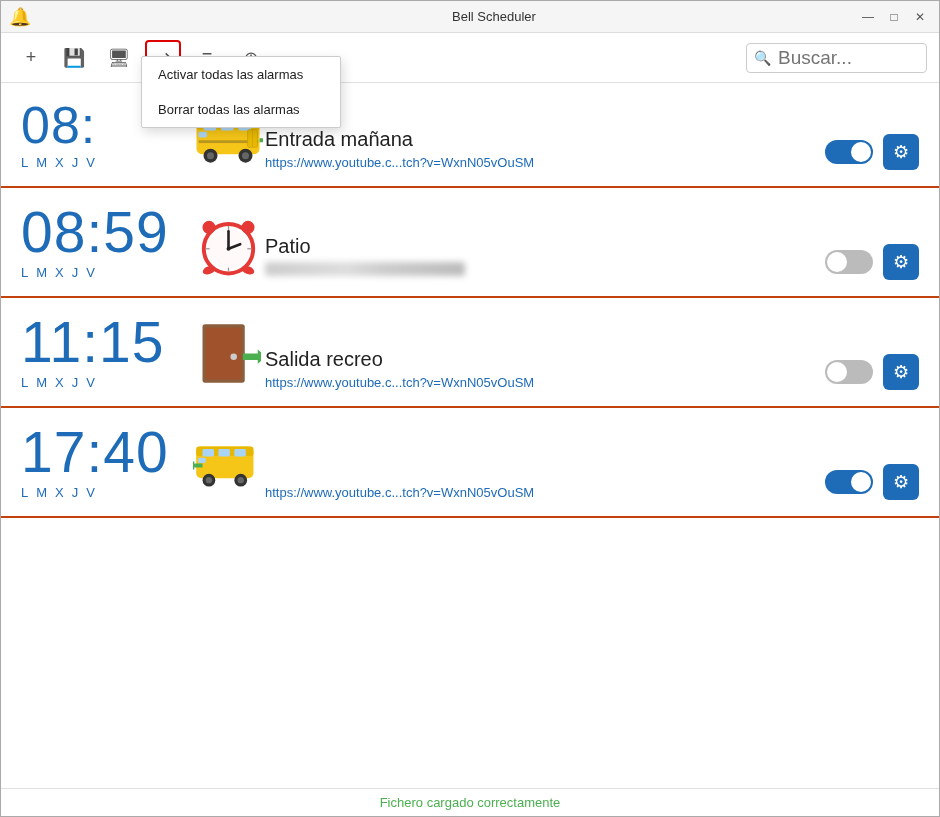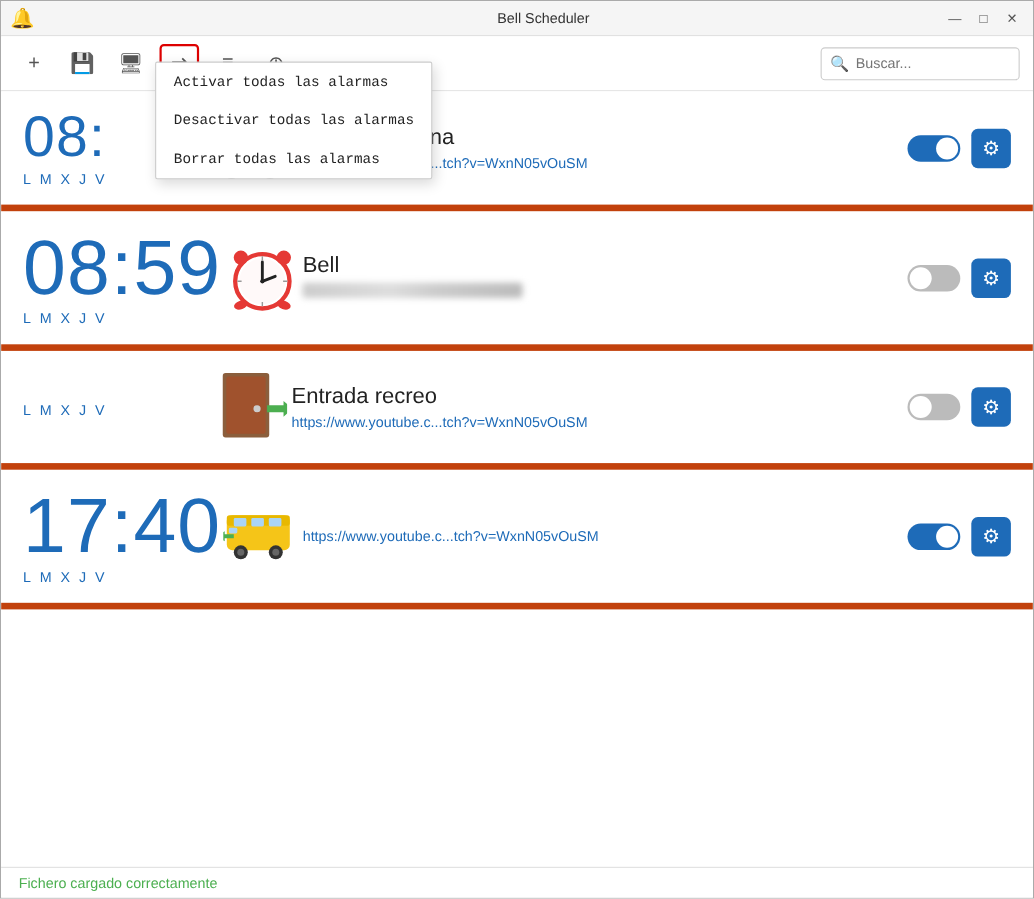--- a/index.html
+++ b/index.html
@@ -98,45 +98,45 @@
       border: 1px solid #ccc;
       border-radius: 4px;
       padding: 4px 8px;
       gap: 6px;
       background: #fff;
       height: 30px;
     }
     .search-box input {
       border: none;
       outline: none;
-      font-size: 13px;
+      font-size: 19px;
       width: 140px;
       color: #333;
       background: transparent;
     }
     .content-area {
       flex: 1;
       overflow-y: auto;
       background: #fff;
       padding: 0;
     }
     .alarm-row {
       display: flex;
-      align-items: center;
-      border-bottom: 6px solid #c2410c;
+      align-items: flex-end;
+      border-bottom: 2px solid #c2410c;
       padding: 16px 20px;
       gap: 2px;
       position: relative;
       min-height: 100px;
     }
     .alarm-time-section {
       min-width: 170px;
     }
     .alarm-time {
-      font-size: 70px;
+      font-size: 57px;
       font-weight: 400;
       color: #1e6bb8;
       line-height: 1;
       letter-spacing: 1px;
     }
     .alarm-days {
       display: flex;
       gap: 8px;
       margin-top: 4px;
     }
@@ -201,37 +201,36 @@
       cursor: pointer;
       display: flex;
       align-items: center;
       justify-content: center;
       color: #fff;
       font-size: 18px;
     }
     .status-bar {
       border-top: 1px solid #e0e0e0;
       padding: 6px 16px;
-      text-align: left;
+      text-align: center;
       font-size: 13px;
       color: #4caf50;
       background: #fff;
     }
     
     .dropdown-menu {
       position: absolute;
       top: 55px;
       left: 140px;
       background: #fff;
       border: 1px solid #ccc;
       border-radius: 2px;
       box-shadow: 2px 4px 12px rgba(0,0,0,0.15);
       z-index: 100;
       min-width: 200px;
-      font-family: Liberation Mono, monospace;
     }
     .dropdown-item {
       padding: 10px 16px;
       font-size: 13px;
       color: #222;
       cursor: pointer;
       white-space: nowrap;
     }
     
     .blurred-url {
@@ -272,21 +271,20 @@
     <button class="toolbar-btn">⊕</button>
     <div class="toolbar-spacer"></div>
     <div class="search-box">
       <span style="color:#999;font-size:14px;">🔍</span>
       <input type="text" placeholder="Buscar..." style="">
     </div>
   </div>
 
   <div class="dropdown-menu">
     <div class="dropdown-item">Activar todas las alarmas</div>
-    <div class="dropdown-item">Desactivar todas las alarmas</div>
     <div class="dropdown-item">Borrar todas las alarmas</div>
   </div>
 
   <div class="content-area">
 
     <div class="alarm-row">
       <div class="alarm-time-section">
         <div class="alarm-time" style="font-size:52px;">08:</div>
         <div class="alarm-days">
           <span class="alarm-day">L</span>
@@ -364,35 +362,36 @@
           <line x1="50" y1="55" x2="68" y2="48" stroke="#222" stroke-width="4" stroke-linecap="round"></line>
           <circle cx="50" cy="55" r="3" fill="#222"></circle>
 
           <line x1="50" y1="20" x2="50" y2="26" stroke="#999" stroke-width="2"></line>
           <line x1="50" y1="84" x2="50" y2="90" stroke="#999" stroke-width="2"></line>
           <line x1="15" y1="55" x2="21" y2="55" stroke="#999" stroke-width="2"></line>
           <line x1="79" y1="55" x2="85" y2="55" stroke="#999" stroke-width="2"></line>
         </svg>
       </div>
       <div class="alarm-info">
-        <div class="alarm-title">Bell</div>
+        <div class="alarm-title">Patio</div>
         <div class="blurred-url"></div>
       </div>
       <div class="alarm-controls">
         <div class="toggle-switch off">
           <div class="toggle-knob"></div>
         </div>
         <button class="settings-btn">
           <span>⚙</span>
         </button>
       </div>
     </div>
 
     <div class="alarm-row">
       <div class="alarm-time-section">
+        <div class="alarm-time">11:15</div>
         <div class="alarm-days">
           <span class="alarm-day">L</span>
           <span class="alarm-day">M</span>
           <span class="alarm-day">X</span>
           <span class="alarm-day">J</span>
           <span class="alarm-day">V</span>
         </div>
       </div>
       <div class="alarm-icon">
 
@@ -401,21 +400,21 @@
           <rect x="10" y="5" width="65" height="90" rx="4" fill="#8B5E3C"></rect>
 
           <rect x="15" y="10" width="55" height="80" rx="3" fill="#A0522D"></rect>
 
           <circle cx="58" cy="55" r="5" fill="#ccc"></circle>
 
           <polygon points="72,50 95,50 95,44 108,55 95,66 95,60 72,60" fill="#4caf50"></polygon>
         </svg>
       </div>
       <div class="alarm-info">
-        <div class="alarm-title">Entrada recreo</div>
+        <div class="alarm-title">Salida recreo</div>
         <div class="alarm-url">https://www.youtube.c...tch?v=WxnN05vOuSM</div>
       </div>
       <div class="alarm-controls">
         <div class="toggle-switch off">
           <div class="toggle-knob"></div>
         </div>
         <button class="settings-btn">
           <span>⚙</span>
         </button>
       </div>

